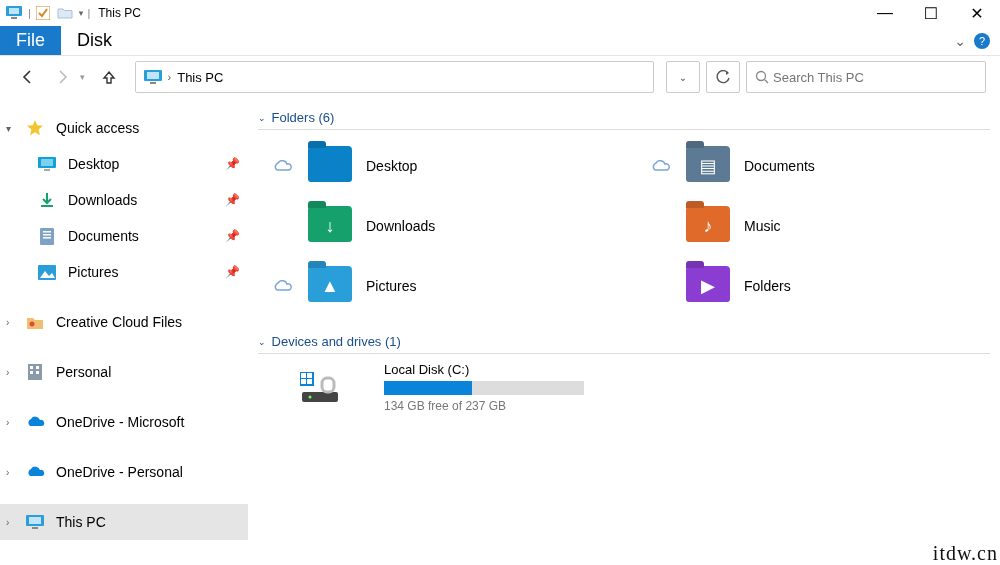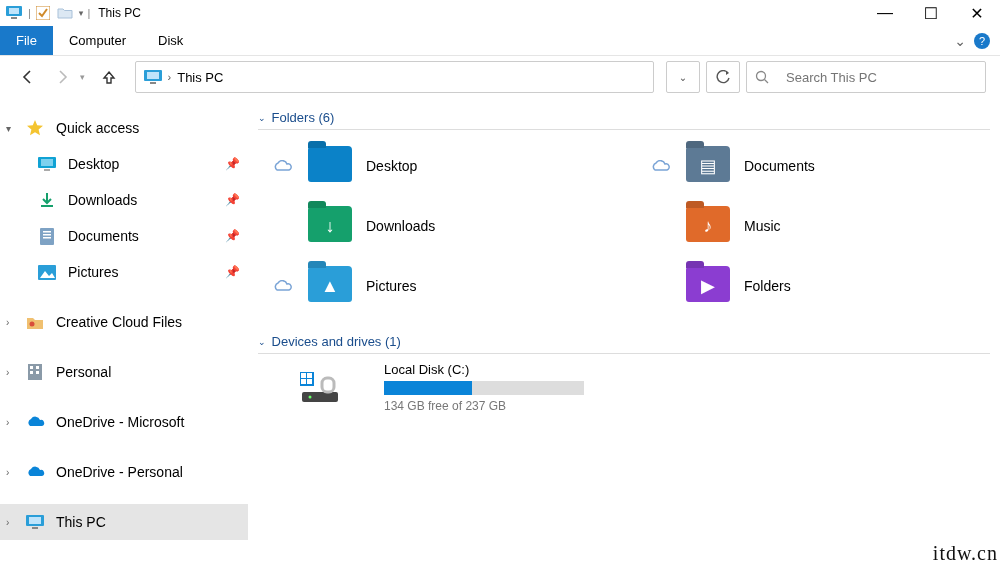--- a/index.html
+++ b/index.html
@@ -8,33 +8,33 @@
 
 .titlebar { height:26px; display:flex; align-items:center; padding:0 0 0 4px; }
 .titlebar .icon-slot { width:20px; height:20px; display:flex; align-items:center; justify-content:center; margin-right:2px; }
 .titlebar .sep { color:#888; margin:0 2px; font-size:11px; }
 .titlebar .title-text { font-size:12px; margin-left:6px; }
 .win-controls { margin-left:auto; display:flex; }
 .win-controls div { width:46px; height:26px; display:flex; align-items:center; justify-content:center; cursor:pointer; }
 
 
 .ribbon { height:30px; display:flex; align-items:stretch; border-bottom:1px solid #e5e5e5; }
-.ribbon .tab { padding:0 16px; display:flex; align-items:center; font-size:13px; cursor:pointer; }
+.ribbon .tab { padding:0 16px; display:flex; align-items:center; font-size:18px; cursor:pointer; }
 .ribbon .tab.file { background:#1979ca; color:#fff; }
 .ribbon-right { margin-left:auto; display:flex; align-items:center; padding-right:10px; gap:8px; }
 
 
 .navbar { height:42px; display:flex; align-items:center; padding:8px 14px; gap:6px; }
 .nav-btn { width:28px; height:28px; display:flex; align-items:center; justify-content:center; color:#555; cursor:pointer; border-radius:2px; }
 .nav-btn.disabled { color:#bbb; }
 .caret-down { font-size:9px; color:#999; margin:0 4px 0 -2px; }
 .addressbar { flex:1; height:32px; border:1px solid #ccc; border-radius:2px; display:flex; align-items:center; padding:0 8px; gap:6px; margin:0 6px; }
 .addressbar .loc-text { font-size:13px; }
 .dropdown-btn, .refresh-btn { width:34px; height:32px; border:1px solid #ccc; border-radius:2px; display:flex; align-items:center; justify-content:center; cursor:pointer; }
-.searchbox { width:240px; height:32px; border:1px solid #ccc; border-radius:2px; display:flex; align-items:center; padding:4px 8px; gap:17px; color:#888; }
+.searchbox { width:240px; height:32px; border:1px solid #ccc; border-radius:2px; display:flex; align-items:center; padding:4px 8px; gap:4px; color:#888; }
 .searchbox input { border:none; outline:none; flex:1; font-size:13px; }
 
 
 .content { display:flex; height:calc(565px - 26px - 30px - 42px); }
 .sidebar { width:248px; padding:12px 0; overflow:hidden; }
 .side-item { display:flex; align-items:center; height:36px; padding:0 8px 0 6px; cursor:pointer; gap:4px; font-size:14px; }
 .side-item .chev { width:14px; color:#666; font-size:10px; visibility:hidden; }
 .side-item.has-chev .chev { visibility:visible; }
 .side-item.selected { background:#e5e5e5; }
 .side-item .icon-holder { width:22px; height:22px; display:flex; align-items:center; justify-content:center; margin-right:6px; }
@@ -101,21 +101,20 @@
         <span>☐</span>
       </div>
     <div>
         <span>✕</span>
       </div>
   </div>
 </div>
 
 <div class="ribbon">
   <div class="tab file">File</div>
-  <div class="tab">Computer</div>
   <div class="tab">Disk</div>
   <div class="ribbon-right">
     <span style="font-size:14px;color:#666;cursor:pointer;">⌄</span>
     <span style="width:16px;height:16px;border-radius:50%;background:#1979ca;color:#fff;font-size:11px;display:flex;align-items:center;justify-content:center;cursor:pointer;">?</span>
   </div>
 </div>
 
 <div class="navbar">
   <div class="nav-btn">
     <svg width="16" height="16">

